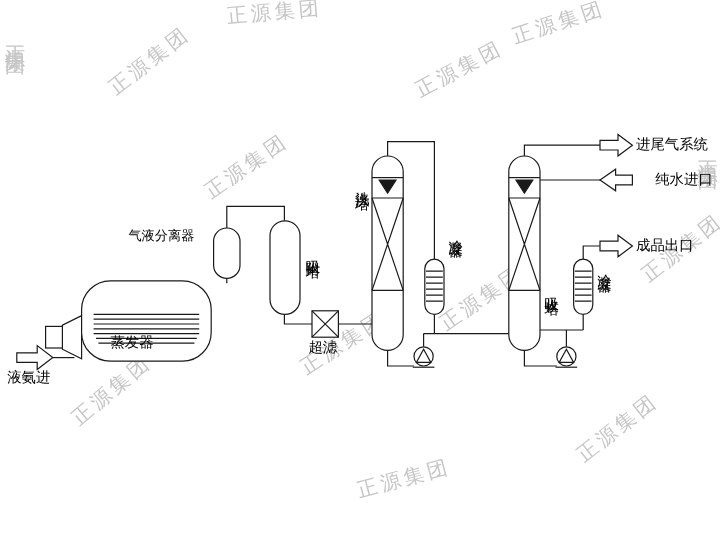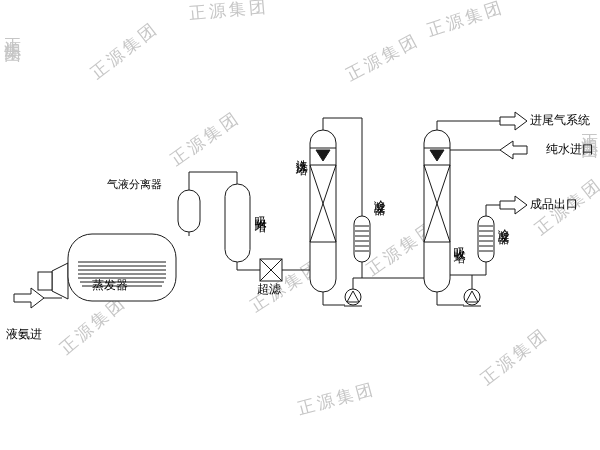--- a/index.html
+++ b/index.html
@@ -32,21 +32,21 @@
     font-size:12px;
     color:#000000;
     white-space:nowrap;
     line-height:1.15;
   }
   .lbl-v{
     writing-mode:vertical-rl;
     text-orientation:upright;
     letter-spacing:2px;
   }
-  .lbl-sm{font-size:11px;}
+  .lbl-sm{font-size:11px;margin-top:13px;}
 </style>
 </head>
 <body>
 
 <div id="stage">
 
   <div class="wm" style="left:188px;top:2px;transform:rotate(-5deg);">正源集团</div>
   <div class="wm wm-v" style="left:1px;top:24px;">正源集团</div>
   <div class="wm" style="left:424px;top:20px;transform:rotate(-18deg);">正源集团</div>
   <div class="wm" style="left:86px;top:66px;transform:rotate(-38deg);">正源集团</div>
@@ -132,21 +132,21 @@
       <polygon fill="none" points="466,302 478,302 472,291"></polygon>
       <path fill="none" d="M463,306 H481"></path>
     </g>
 
     <polygon stroke="#1a1a1a" stroke-width="1" fill="#ffffff" points="14,294 31,294 31,288 44,298 31,308 31,302 14,302"></polygon>
     <polygon stroke="#1a1a1a" stroke-width="1" fill="#ffffff" points="500,117 515,117 515,112 527,121 515,130 515,125 500,125"></polygon>
     <polygon stroke="#1a1a1a" stroke-width="1" fill="#ffffff" points="527,146 513,146 513,141 500,150 513,159 513,154 527,154"></polygon>
     <polygon stroke="#1a1a1a" stroke-width="1" fill="#ffffff" points="500,201 515,201 515,196 527,205 515,214 515,209 500,209"></polygon>
   </svg>
 
-  <div class="lbl" style="left:6px;top:308px;margin-top:20px;">液氨进</div>
+  <div class="lbl" style="left:6px;top:308px;">液氨进</div>
   <div class="lbl" style="left:92px;top:241px;margin-top:38px;">蒸发器</div>
   <div class="lbl lbl-sm" style="left:107px;top:178px;">气液分离器</div>
   <div class="lbl lbl-v" style="left:253px;top:207px;">吸附塔</div>
   <div class="lbl" style="left:257px;top:283px;">超滤</div>
   <div class="lbl lbl-v" style="left:294px;top:150px;">洗涤塔</div>
   <div class="lbl lbl-v" style="left:372px;top:190px;">冷凝器</div>
   <div class="lbl lbl-v" style="left:452px;top:238px;">吸收塔</div>
   <div class="lbl lbl-v" style="left:496px;top:219px;">冷凝器</div>
   <div class="lbl" style="left:530px;top:114px;">进尾气系统</div>
   <div class="lbl" style="left:546px;top:143px;">纯水进口</div>

